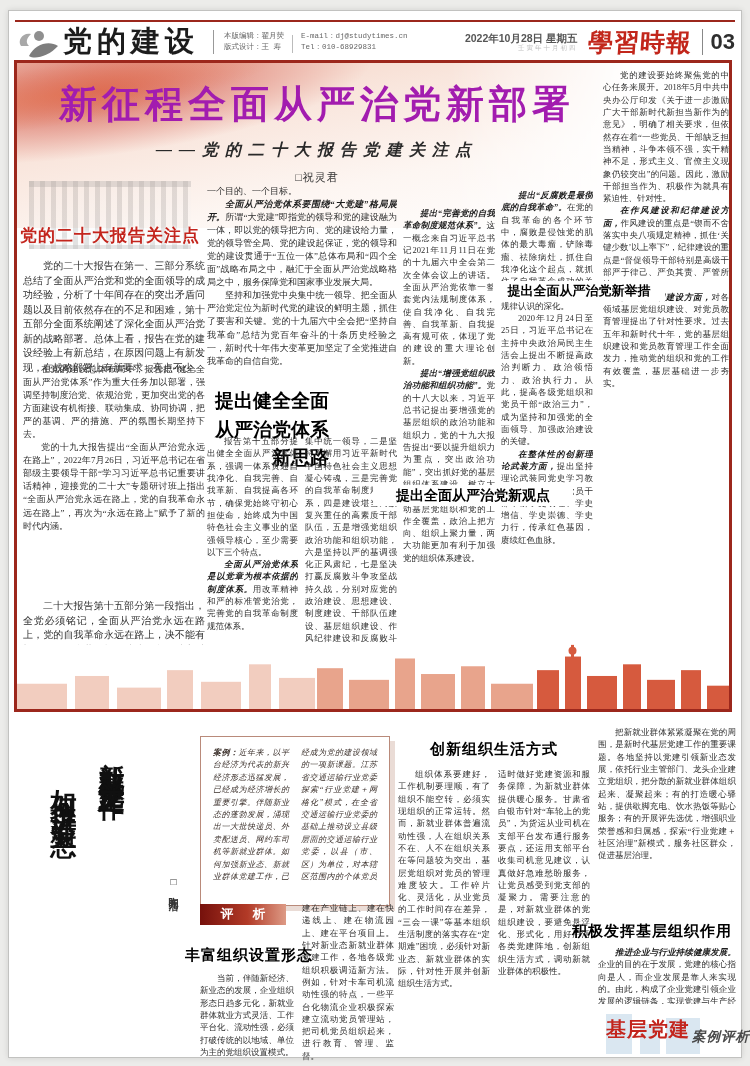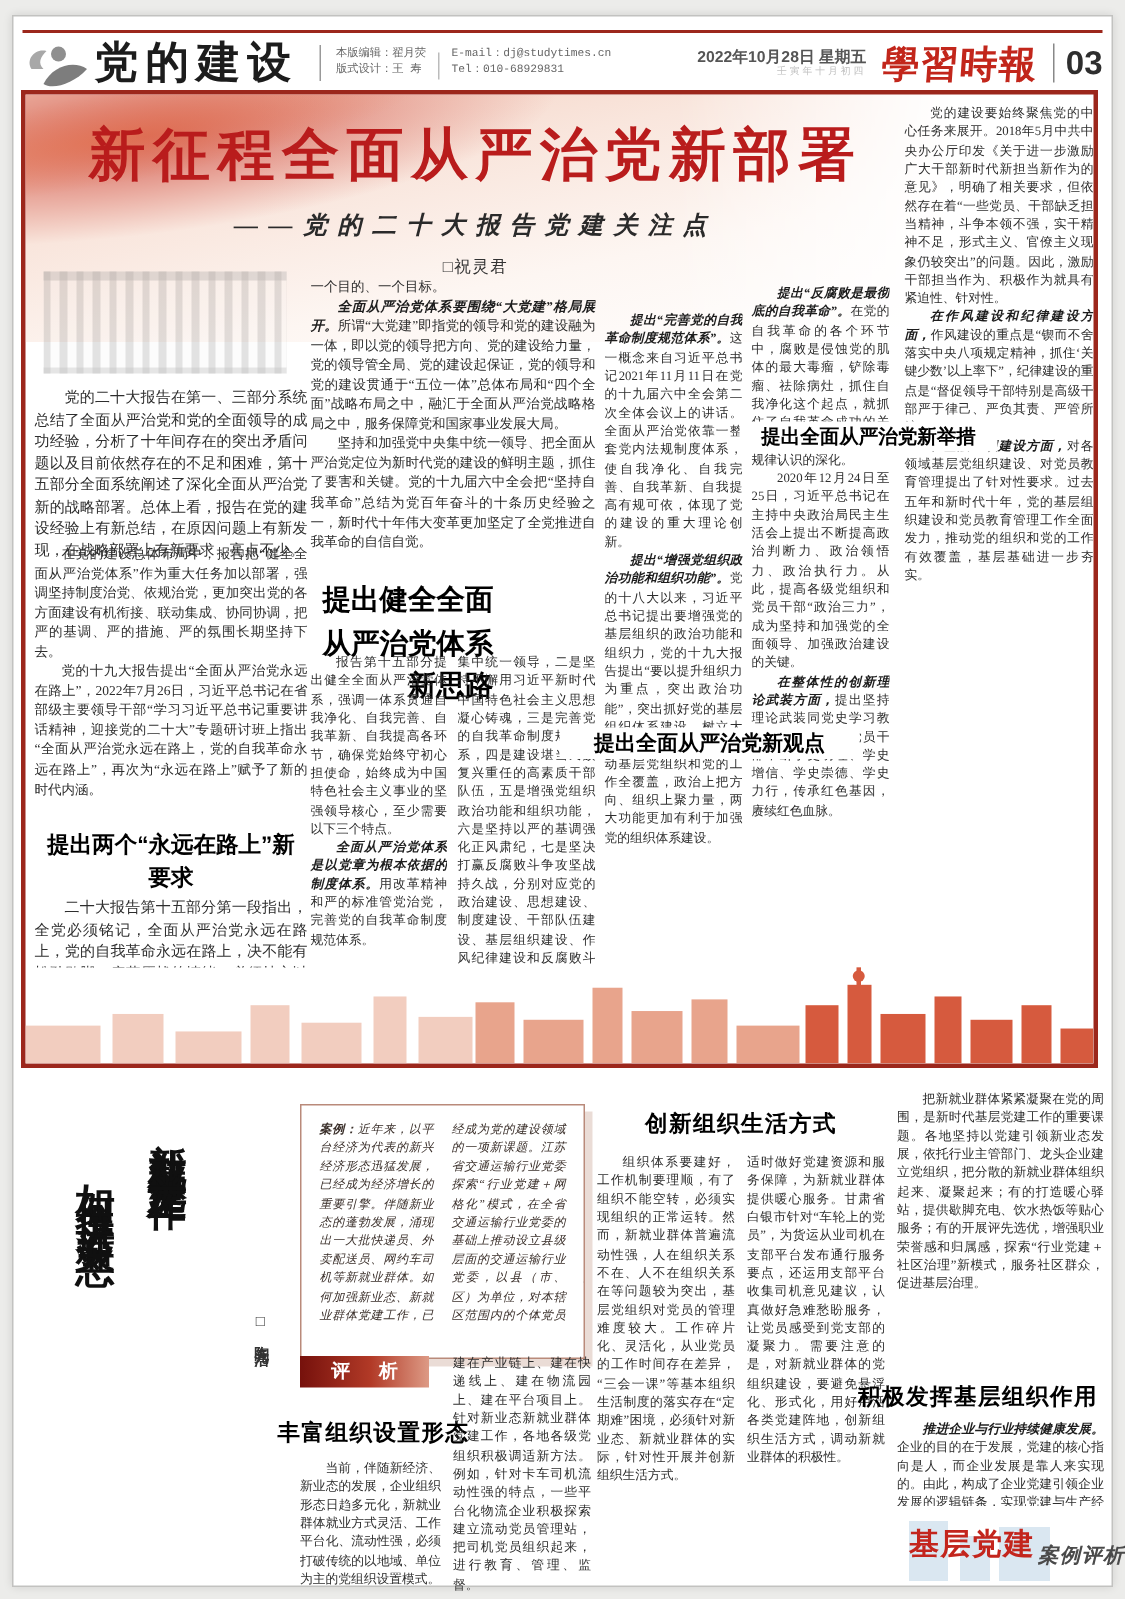--- a/index.html
+++ b/index.html
@@ -34,21 +34,21 @@
             mask-image:linear-gradient(90deg,#000 70%,transparent);
             -webkit-mask-image:linear-gradient(90deg,#000 70%,transparent);}
   .swoosh1{position:absolute;left:-70px;top:-34px;width:430px;height:120px;
            background:radial-gradient(ellipse at 35% 45%,rgba(198,38,25,.65),rgba(198,38,25,0) 70%);
            transform:rotate(-7deg);}
   .swoosh2{position:absolute;left:-40px;top:-10px;width:300px;height:60px;
            background:radial-gradient(ellipse at 30% 50%,rgba(230,120,80,.55),rgba(230,120,80,0) 72%);
            transform:rotate(-10deg);}
   .titleblk{position:absolute;left:22px;top:20px;width:556px;text-align:center;}
   .feat-title{font-family:"Liberation Sans",sans-serif;font-weight:bold;font-size:38px;
-              letter-spacing:5px;color:#b91c1c;margin:0;line-height:1.15;}
+              letter-spacing:5px;color:#a21caf;margin:0;line-height:1.15;}
   .feat-sub{font-size:16px;letter-spacing:7px;color:#2a2a2a;font-weight:600;font-style:italic;margin-top:13px;}
   .feat-byline{font-size:11px;color:#333;margin-top:9px;letter-spacing:1px;}
   .kicker{position:absolute;left:2px;top:116px;width:182px;height:74px;}
   .bldg{position:absolute;left:10px;top:2px;right:10px;height:58px;opacity:.5;
         background:repeating-linear-gradient(90deg,rgba(130,130,130,.45) 0 5px,rgba(235,235,235,.3) 5px 11px);
         border-top:6px solid rgba(120,120,120,.4);border-bottom:4px solid rgba(120,120,120,.35);}
   .kicker-text{position:absolute;left:0;bottom:6px;width:100%;text-align:center;
                font-family:"Liberation Sans",sans-serif;font-weight:bold;font-size:17px;color:#c3251d;
                letter-spacing:1px;text-shadow:0 0 3px #fff,0 0 3px #fff;}
   .tcol{position:absolute;overflow:hidden;text-align:justify;color:#2e2e2e;line-height:1.45;}
@@ -132,26 +132,26 @@
   <div class="swoosh2"></div>
 
   <div class="titleblk">
     <h1 class="feat-title">新征程全面从严治党新部署</h1>
     <div class="feat-sub">——党的二十大报告党建关注点</div>
     <div class="feat-byline">□祝灵君</div>
   </div>
 
   <div class="kicker">
     <div class="bldg"></div>
+    <div class="kicker-text">党的二十大报告关注点</div>
   </div>
 
   <div class="tcol f10" style="left:6px;top:196px;width:182px;height:286px;">
     <p>党的二十大报告在第一、三部分系统总结了全面从严治党和党的全面领导的成功经验，分析了十年间存在的突出矛盾问题以及目前依然存在的不足和困难，第十五部分全面系统阐述了深化全面从严治党新的战略部署。总体上看，报告在党的建设经验上有新总结，在原因问题上有新发现，在战略部署上有新要求，亮点不少。</p>
   </div>
-  <div class="colhead h-a">提出两个“永远在路上”新要求</div>
 
   <div class="tcol f10" style="left:6px;top:286px;width:182px;height:196px;opacity:0;"></div>
   <div class="tcol f10" style="left:6px;top:536px;width:182px;height:46px;">
     <p>二十大报告第十五部分第一段指出，全党必须铭记，全面从严治党永远在路上，党的自我革命永远在路上，决不能有松劲歇脚、疲劳厌战的情绪，必须持之以恒把新时代党的建设新的伟大工程推向前进，以党的自我革命引领伟大社会革命。</p>
   </div>
   <div class="tcol f10" style="left:6px;top:196px;width:182px;height:0;"></div>
   <div class="tcol f9" style="left:6px;top:300px;width:182px;height:186px;">
     <p>在党的建设总体布局中，报告把“健全全面从严治党体系”作为重大任务加以部署，强调坚持制度治党、依规治党，更加突出党的各方面建设有机衔接、联动集成、协同协调，把严的基调、严的措施、严的氛围长期坚持下去。</p>
     <p>党的十九大报告提出“全面从严治党永远在路上”，2022年7月26日，习近平总书记在省部级主要领导干部“学习习近平总书记重要讲话精神，迎接党的二十大”专题研讨班上指出“全面从严治党永远在路上，党的自我革命永远在路上”，再次为“永远在路上”赋予了新的时代内涵。</p>
   </div>

